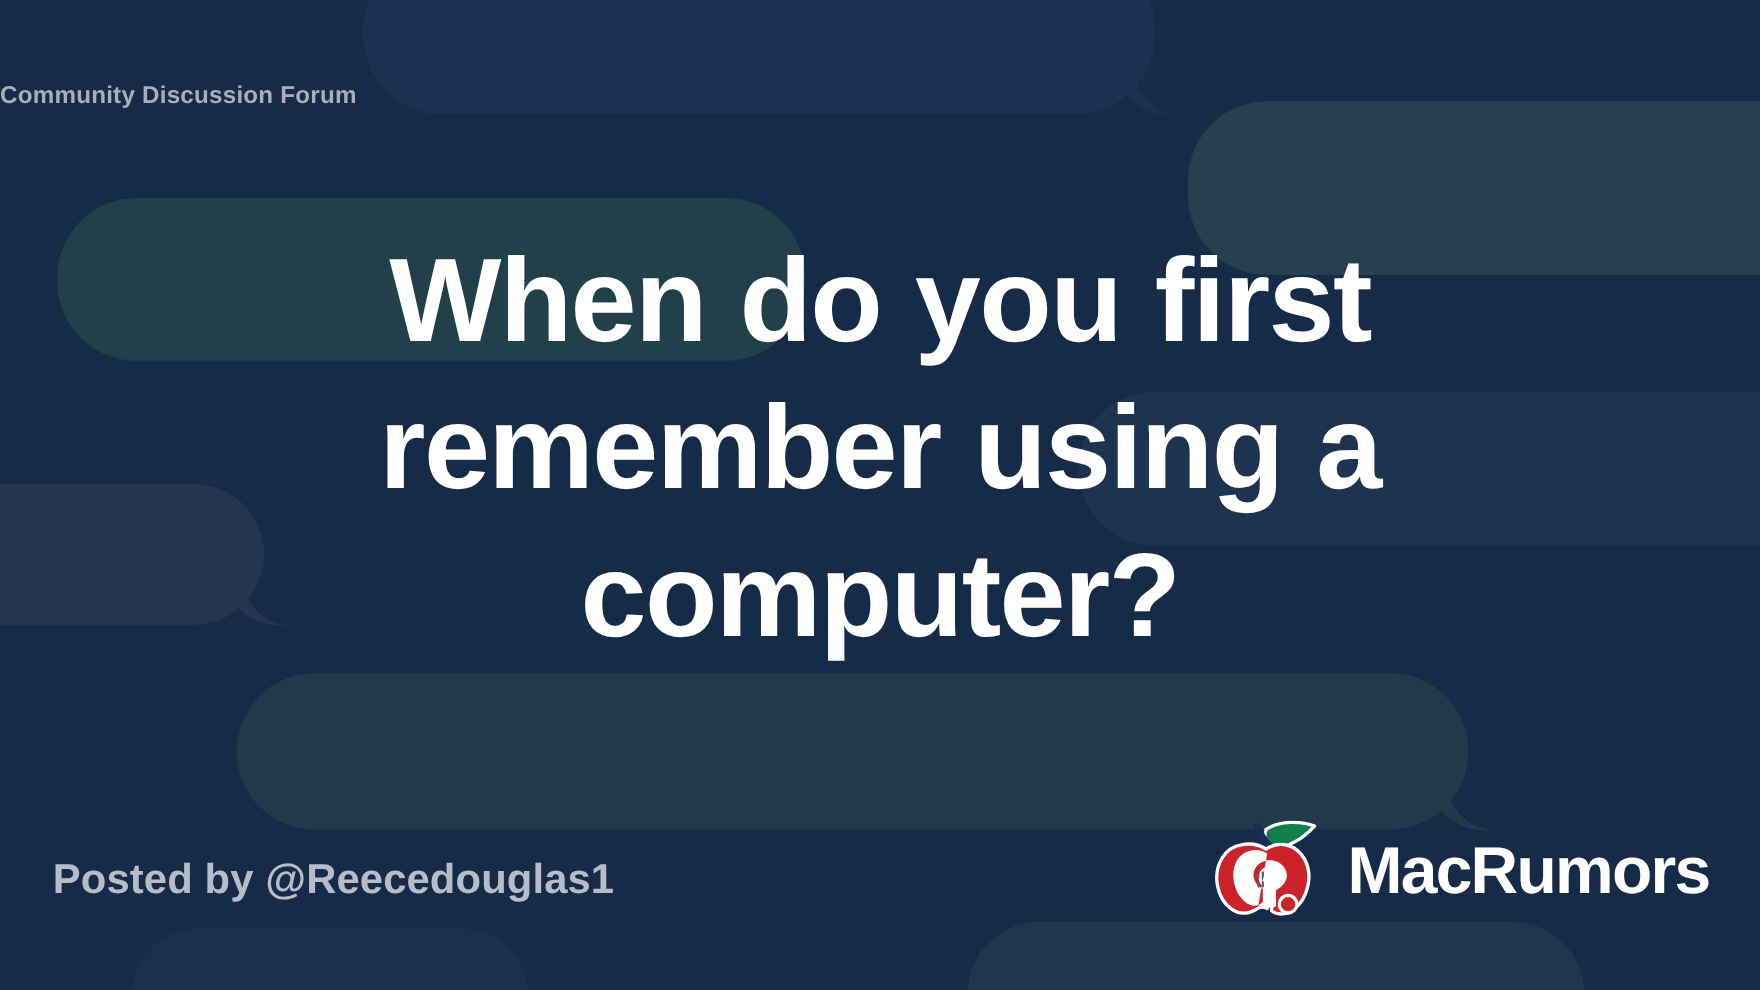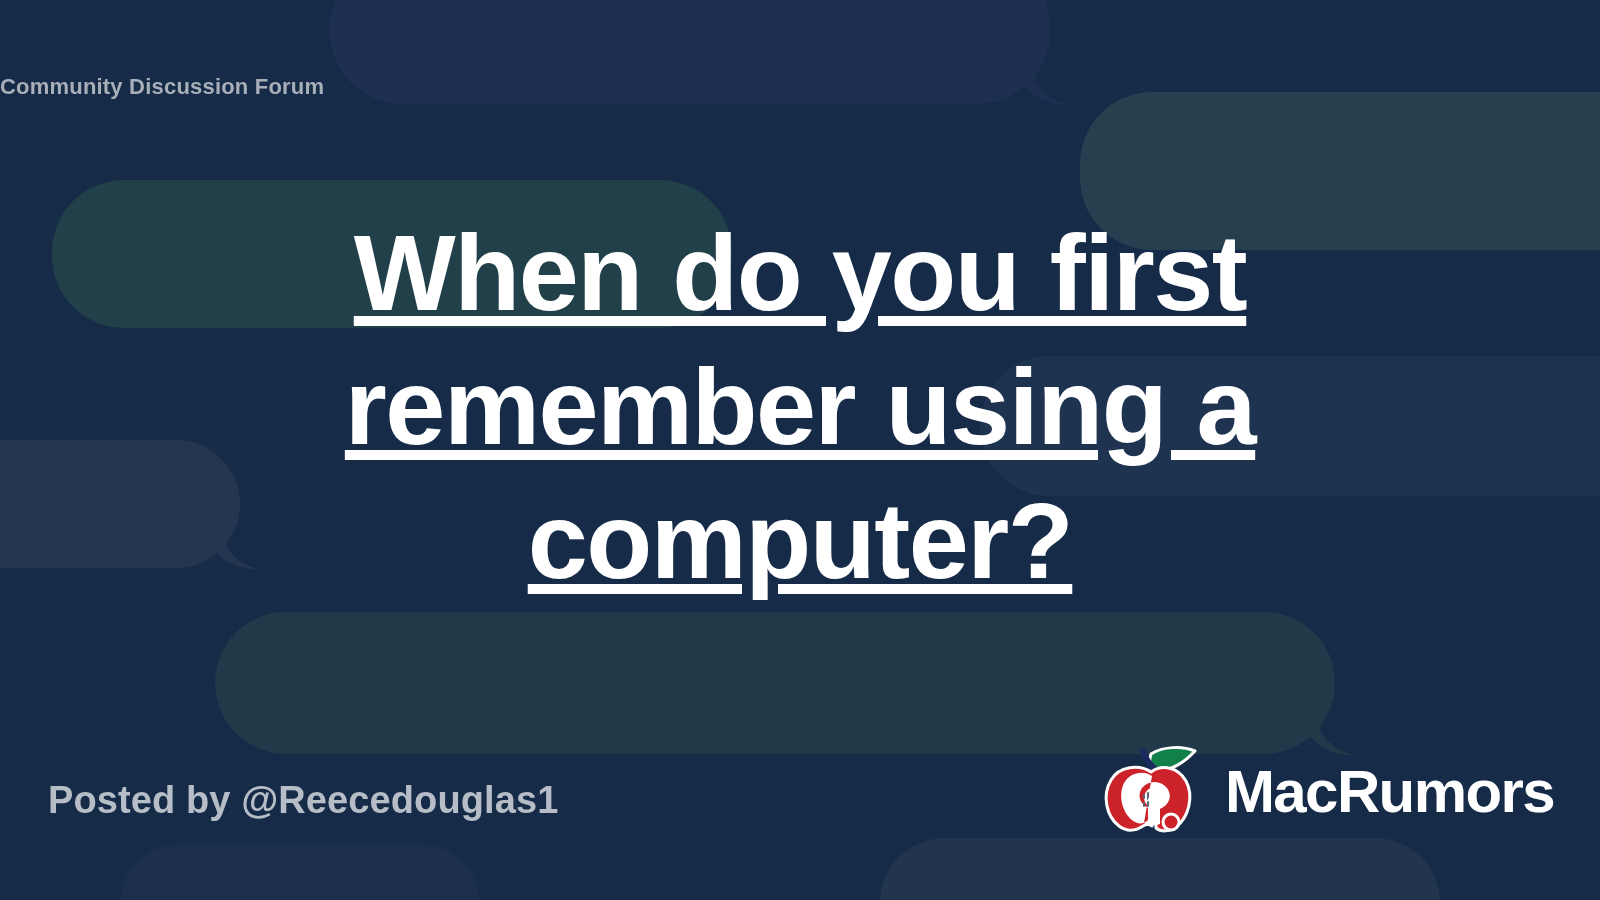--- a/index.html
+++ b/index.html
@@ -110,21 +110,21 @@
       <div class="bubble tail-right" style="left: 215px; top: 612px; width: 1120px; height: 142px; background: rgb(34, 57, 74); border-radius: 71px;"></div>
       <div class="bubble" style="left: 880px; top: 838px; width: 560px; height: 130px; background: rgb(34, 53, 79); border-radius: 65px;"></div>
       <div class="bubble" style="left: 120px; top: 844px; width: 360px; height: 120px; background: rgb(28, 47, 77); border-radius: 60px;"></div>
     </div>
 
   <div id="content">
 
     <div id="kicker" style="color: rgb(168, 175, 185);">Community Discussion Forum</div>
 
     <div id="title-wrap">
-      <h1 id="title" style="color: rgb(255, 255, 255); text-decoration: underline;">When do you first remember using a computer?</h1>
+      <h1 id="title" style="color: rgb(255, 255, 255);">When do you first remember using a computer?</h1>
     </div>
 
     <div id="byline" style="color: rgb(182, 189, 198);">Posted by @Reecedouglas1</div>
 
     <div id="logo">
       <svg id="logo-mark" viewBox="0 0 104 92">
 
         <path d="M52 8 C64 0 84 0 96 5 C86 16 72 25 58 25 C52 25 49 17 52 8 Z" fill="#12804a" stroke="#ffffff" stroke-width="3" stroke-linejoin="round"></path>
 
         <path d="M44 5 C47 14 52 21 60 26" fill="none" stroke="#1b2a5e" stroke-width="6" stroke-linecap="round"></path>

